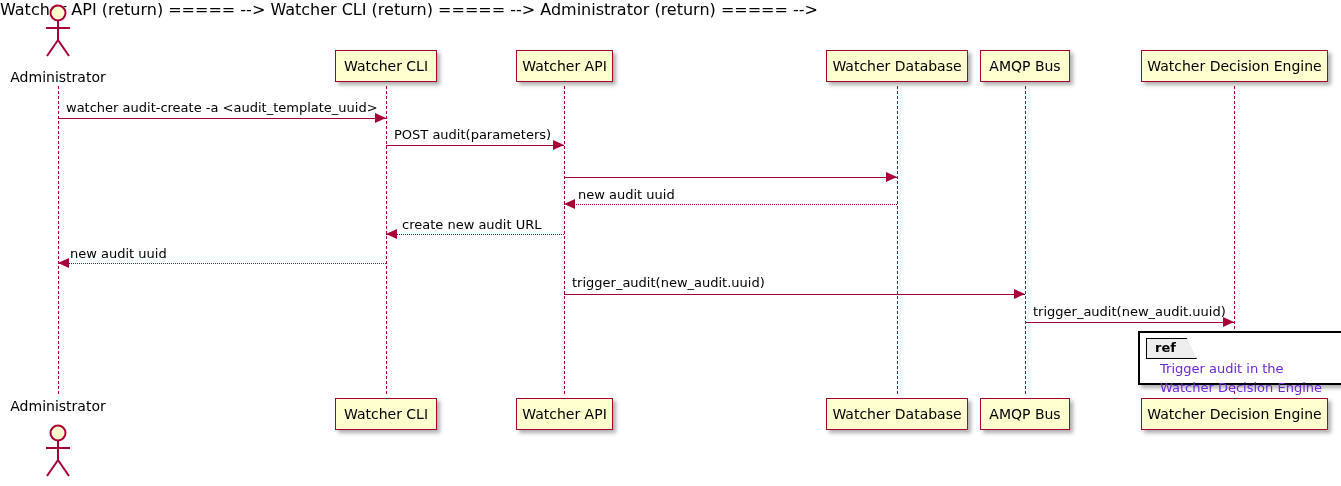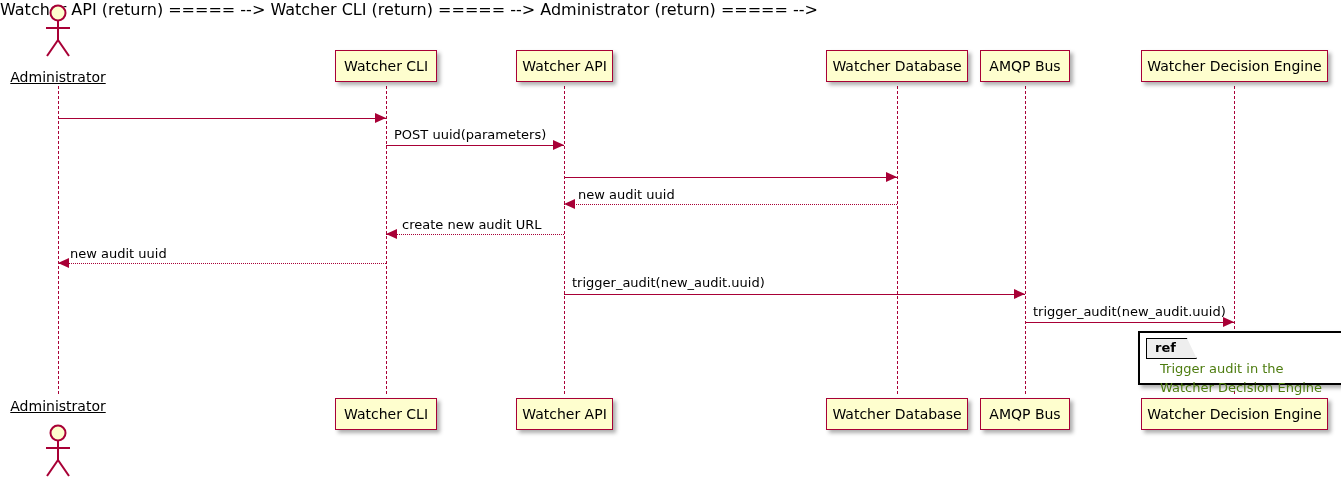--- a/index.html
+++ b/index.html
@@ -47,21 +47,20 @@
     position: absolute;
     width: 40px;
     height: 56px;
   }
   .actor-label {
     position: absolute;
     font-size: 14px;
     color: #000000;
     white-space: nowrap;
     text-align: center;
-    text-decoration: underline;
   }
 
   
   .msg-line {
     position: absolute;
     height: 0;
     border-top: 1.5px solid #A80036;
   }
   .msg-line.dotted {
     border-top: 1.5px dotted #A80036;
@@ -110,21 +109,21 @@
     color: #000000;
     -webkit-clip-path: polygon(0 0, calc(100% - 10px) 0, 100% 100%, 0 100%);
     clip-path: polygon(0 0, calc(100% - 10px) 0, 100% 100%, 0 100%);
   }
   .ref-text {
     position: absolute;
     left: 20px;
     top: 26px;
     font-size: 13px;
     line-height: 19px;
-    color: #4d7c0f;
+    color: #6d28d9;
     white-space: pre;
   }
 </style>
 </head>
 <body>
 
 <div id="diagram">
 
   
   <div class="lifeline" style="left:58px;"></div>
@@ -170,25 +169,26 @@
   <div class="participant" style="left:1141px; top:50px; width:187px;">Watcher Decision Engine</div>
 
   
   <div class="participant" style="left:335px; top:398px; width:102px;">Watcher CLI</div>
   <div class="participant" style="left:516px; top:398px; width:97px;">Watcher API</div>
   <div class="participant" style="left:826px; top:398px; width:142px;">Watcher Database</div>
   <div class="participant" style="left:980px; top:398px; width:90px;">AMQP Bus</div>
   <div class="participant" style="left:1141px; top:398px; width:187px;">Watcher Decision Engine</div>
 
   
+  <div class="msg-label" style="left:66px; top:100px;">watcher audit-create -a &lt;audit_template_uuid&gt;</div>
   <div class="msg-line" style="left:58px; top:118px; width:328px;"></div>
   <div class="arrowhead right" style="left:375px; top:113px;"></div>
 
   
-  <div class="msg-label" style="left:394px; top:127px;">POST uuid(parameters)</div>
+  <div class="msg-label" style="left:394px; top:127px;">POST audit(parameters)</div>
   <div class="msg-line" style="left:386px; top:145px; width:178px;"></div>
   <div class="arrowhead right" style="left:553px; top:140px;"></div>
 
   
   <div class="msg-line" style="left:564px; top:177px; width:333px;"></div>
   <div class="arrowhead right" style="left:886px; top:172px;"></div>
 
    Watcher API (return) ===== --&gt;
   <div class="msg-label" style="left:578px; top:187px;">new audit uuid</div>
   <div class="msg-line dotted" style="left:564px; top:204px; width:333px;"></div>

